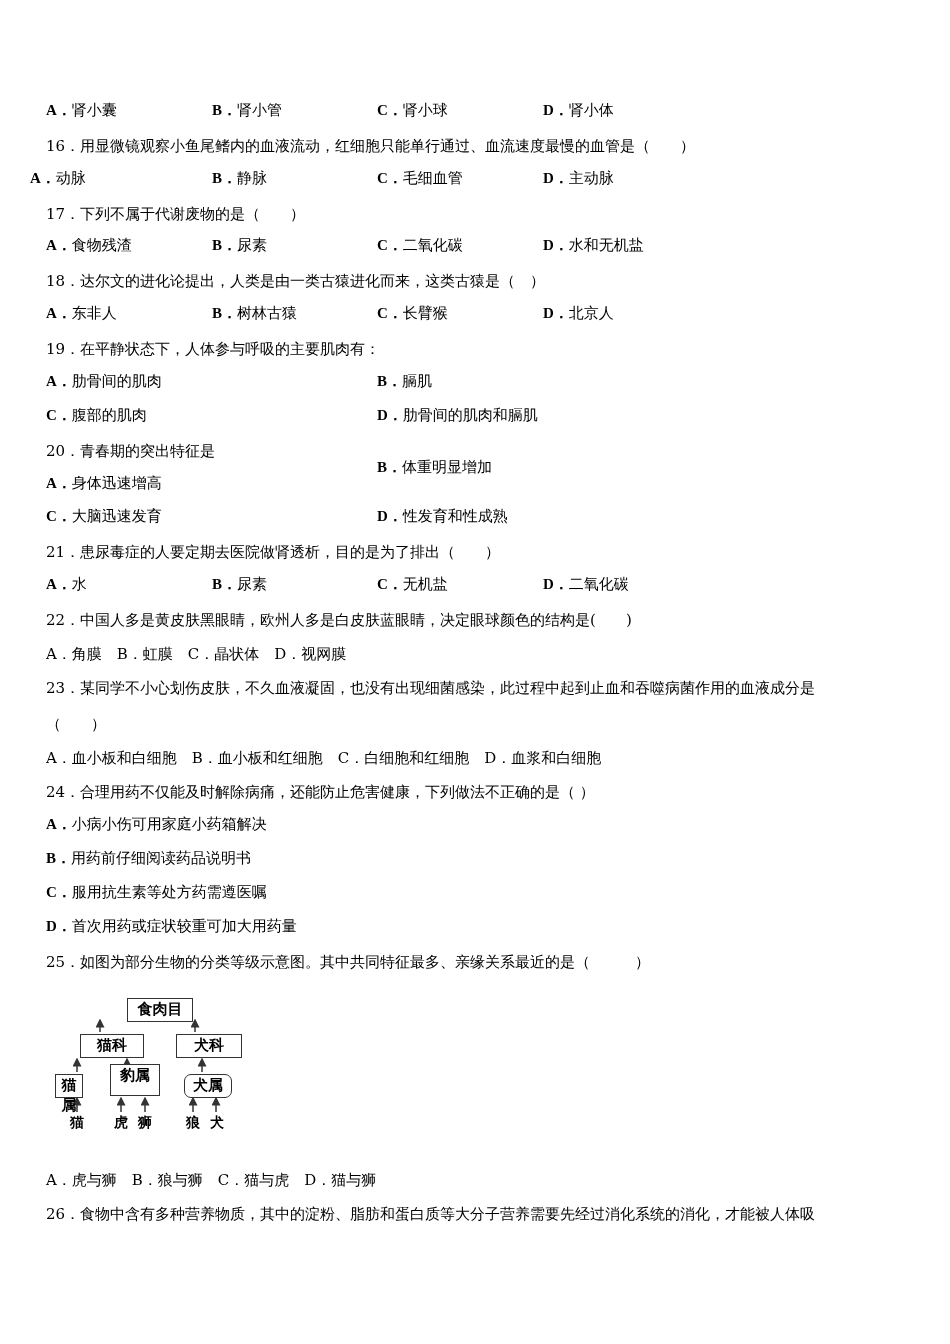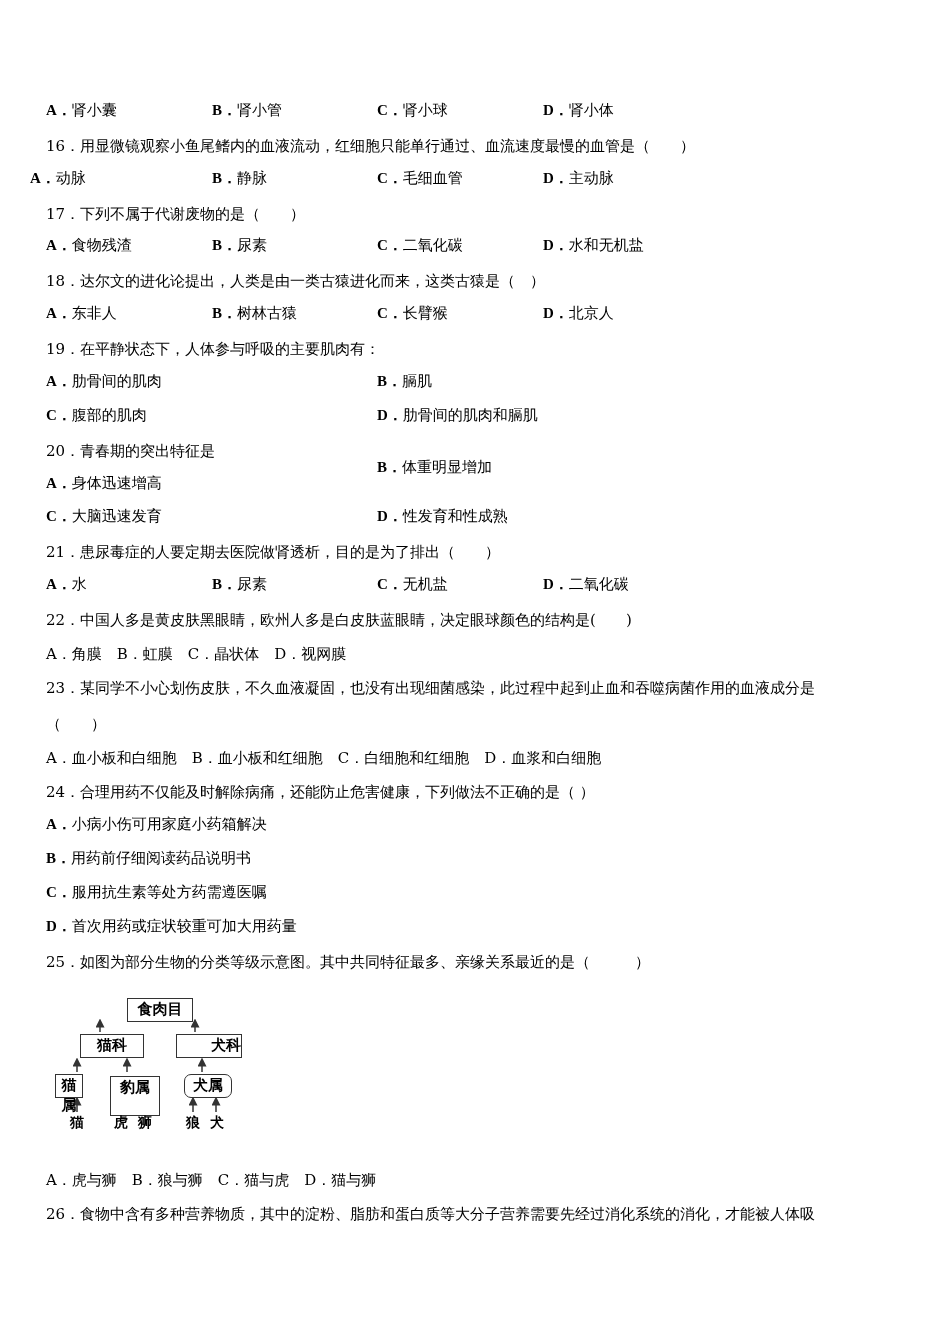--- a/index.html
+++ b/index.html
@@ -94,23 +94,23 @@
       <line x1="152" y1="80" x2="152" y2="70" marker-end="url(#ah)"></line>
       <line x1="27" y1="120" x2="27" y2="109" marker-end="url(#ah)"></line>
       <line x1="71" y1="120" x2="71" y2="109" marker-end="url(#ah)"></line>
       <line x1="95" y1="120" x2="95" y2="109" marker-end="url(#ah)"></line>
       <line x1="143" y1="120" x2="143" y2="109" marker-end="url(#ah)"></line>
       <line x1="166" y1="120" x2="166" y2="109" marker-end="url(#ah)"></line>
     </g>
   </svg>
   <div class="box" style="left:77px;top:6px;width:66px;height:24px;">食肉目</div>
   <div class="box" style="left:30px;top:42px;width:64px;height:24px;">猫科</div>
-  <div class="box" style="left:126px;top:42px;width:66px;height:24px;text-align:right;">犬科</div>
+  <div class="box" style="left:126px;top:42px;width:66px;height:24px;">犬科</div>
   <div class="box" style="left:5px;top:82px;width:28px;height:24px;">猫属</div>
-  <div class="box" style="left:60px;top:84px;width:50px;height:40px;">豹属</div>
+  <div class="box" style="left:60px;top:72px;width:50px;height:32px;">豹属</div>
   <div class="box" style="left:134px;top:82px;width:48px;height:24px;border-radius:7px;">犬属</div>
   <div class="leaf" style="left:20px;top:122px;">猫</div>
   <div class="leaf" style="left:64px;top:122px;">虎</div>
   <div class="leaf" style="left:88px;top:122px;">狮</div>
   <div class="leaf" style="left:136px;top:122px;">狼</div>
   <div class="leaf" style="left:160px;top:122px;">犬</div>
 </div>
 
 <div class="line" style="top:1170px;">A．虎与狮　B．狼与狮　C．猫与虎　D．猫与狮</div>
 

